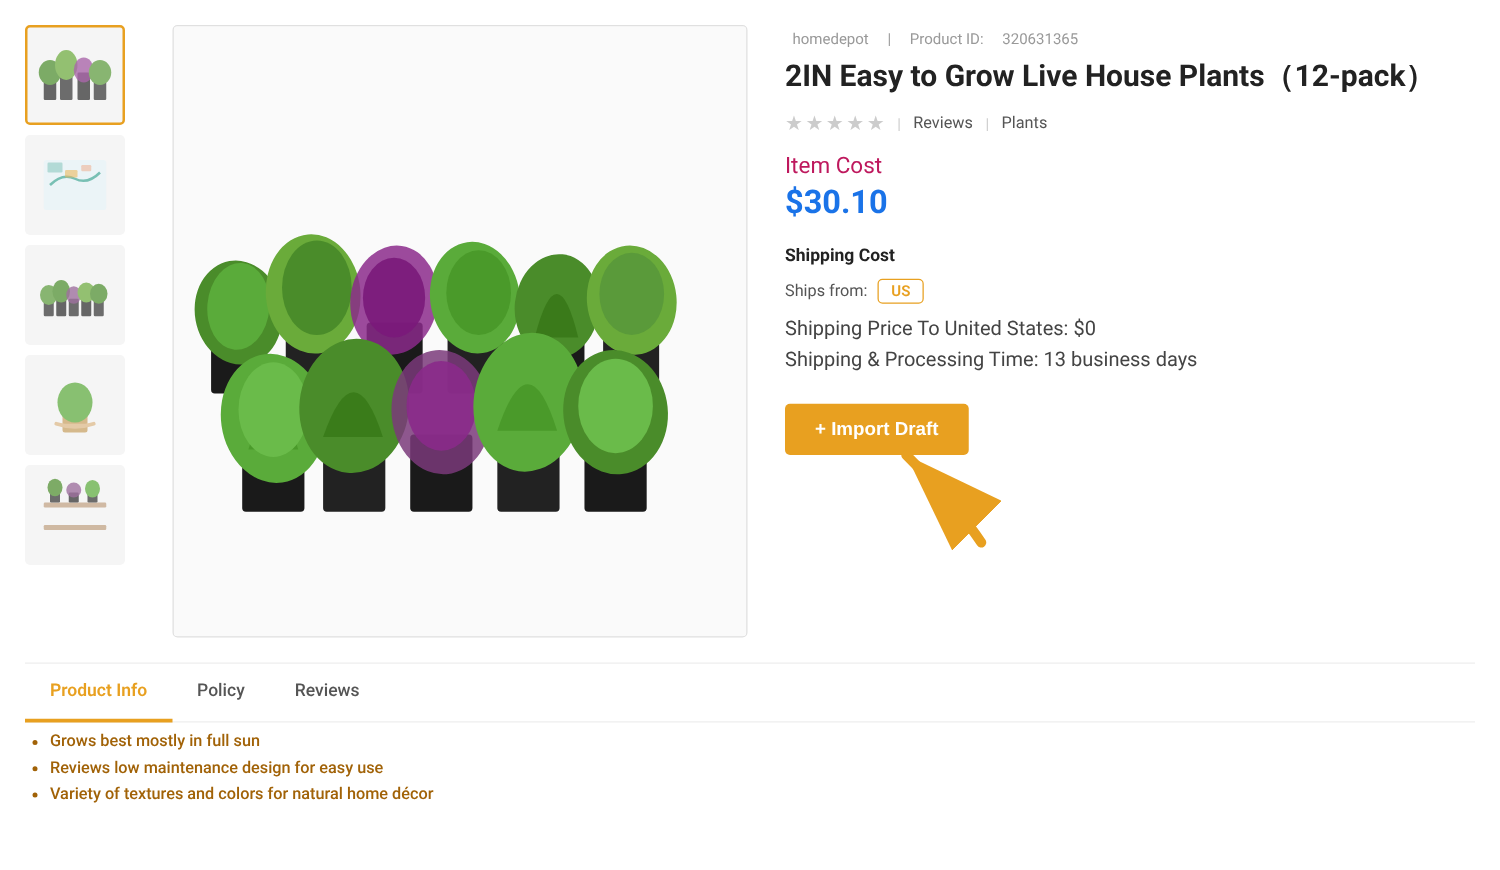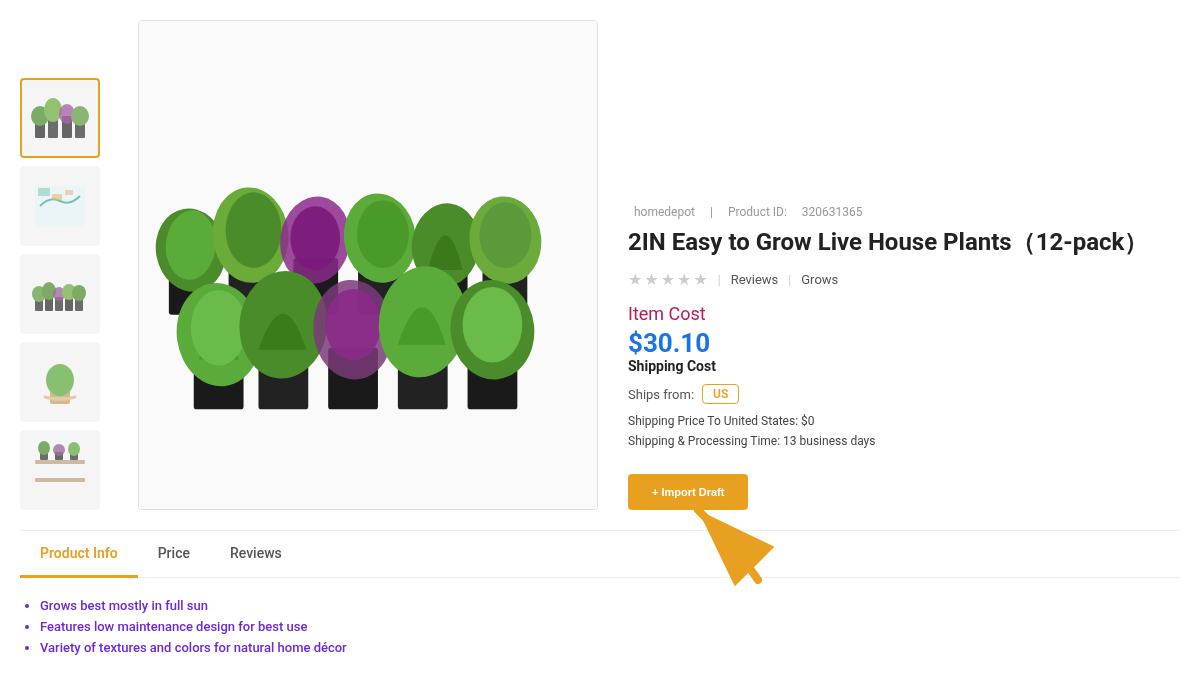--- a/index.html
+++ b/index.html
@@ -13,21 +13,20 @@
     .page-wrapper {
       max-width: 1200px;
       margin: 0 auto;
       padding: 20px;
     }
 
     .product-top {
       display: flex;
       gap: 30px;
       margin-bottom: 20px;
-      align-items: flex-end;
     }
 
     
     .thumbnails {
       display: flex;
       flex-direction: column;
       gap: 8px;
       width: 88px;
       flex-shrink: 0;
     }
@@ -130,20 +129,21 @@
     .item-cost-label {
       font-size: 18px;
       color: #be185d;
       margin-bottom: 4px;
     }
 
     .price {
       font-size: 26px;
       font-weight: 700;
       color: #1a73e8;
+      margin-bottom: 20px;
     }
 
     .shipping-section {
       margin-bottom: 16px;
     }
 
     .shipping-title {
       font-size: 14px;
       font-weight: 700;
       color: #222;
@@ -162,53 +162,53 @@
     .country-badge {
       border: 1px solid #e8a020;
       color: #e8a020;
       border-radius: 4px;
       padding: 2px 10px;
       font-size: 12px;
       font-weight: 600;
     }
 
     .shipping-detail {
-      font-size: 12px;
+      font-size: 16px;
       color: #444;
       margin-bottom: 6px;
     }
 
     .import-btn {
       display: inline-flex;
       align-items: center;
       gap: 8px;
       background: #e8a020;
       color: #fff;
       border: none;
       border-radius: 4px;
       padding: 12px 24px;
-      font-size: 11px;
+      font-size: 15px;
       font-weight: 600;
       cursor: pointer;
       margin-top: 10px;
       position: relative;
     }
 
     
     .tabs-section {
       border-top: 1px solid #eee;
       padding-top: 0;
       margin-top: 10px;
     }
 
     .tabs-bar {
       display: flex;
       gap: 0;
       border-bottom: 1px solid #eee;
-      margin-bottom: 16px;
+      margin-bottom: 4px;
     }
 
     .tab-item {
       padding: 14px 20px;
       font-size: 14px;
       font-weight: 500;
       color: #555;
       cursor: pointer;
       border-bottom: 3px solid transparent;
       margin-bottom: -1px;
@@ -224,21 +224,21 @@
       padding: 4px 0 0 16px;
     }
 
     .tab-content ul {
       list-style: disc;
       padding-left: 4px;
     }
 
     .tab-content li {
       font-size: 13px;
-      color: #6d28d9;
+      color: #a16207;
       margin-bottom: 6px;
       font-weight: 500;
     }
 
     
     .import-btn-container {
       position: relative;
       display: inline-block;
     }
 
@@ -386,21 +386,21 @@
         <div class="stars">
           <span class="star">★</span>
           <span class="star">★</span>
           <span class="star">★</span>
           <span class="star">★</span>
           <span class="star">★</span>
         </div>
         <span class="rating-divider">|</span>
         <span class="rating-link">Reviews</span>
         <span class="rating-divider">|</span>
-        <span class="rating-link">Grows</span>
+        <span class="rating-link">Plants</span>
       </div>
 
       <div class="item-cost-label">Item Cost</div>
       <div class="price">$30.10</div>
 
       <div class="shipping-section">
         <div class="shipping-title">Shipping Cost</div>
         <div class="ships-from-row">
           <span>Ships from:</span>
           <span class="country-badge">US</span>
@@ -424,28 +424,28 @@
     </div>
 
   </div>
 
   <div class="tabs-section">
     <div class="tabs-bar">
       <div class="tab-item active">
         <span>Product Info</span>
       </div>
       <div class="tab-item">
-        <span>Price</span>
+        <span>Policy</span>
       </div>
       <div class="tab-item">
         <span>Reviews</span>
       </div>
     </div>
 
     <div class="tab-content">
       <ul>
         <li>Grows best mostly in full sun</li>
-        <li>Features low maintenance design for best use</li>
+        <li>Reviews low maintenance design for easy use</li>
         <li>Variety of textures and colors for natural home décor</li>
       </ul>
     </div>
   </div>
 </div>
 
 </body></html>

